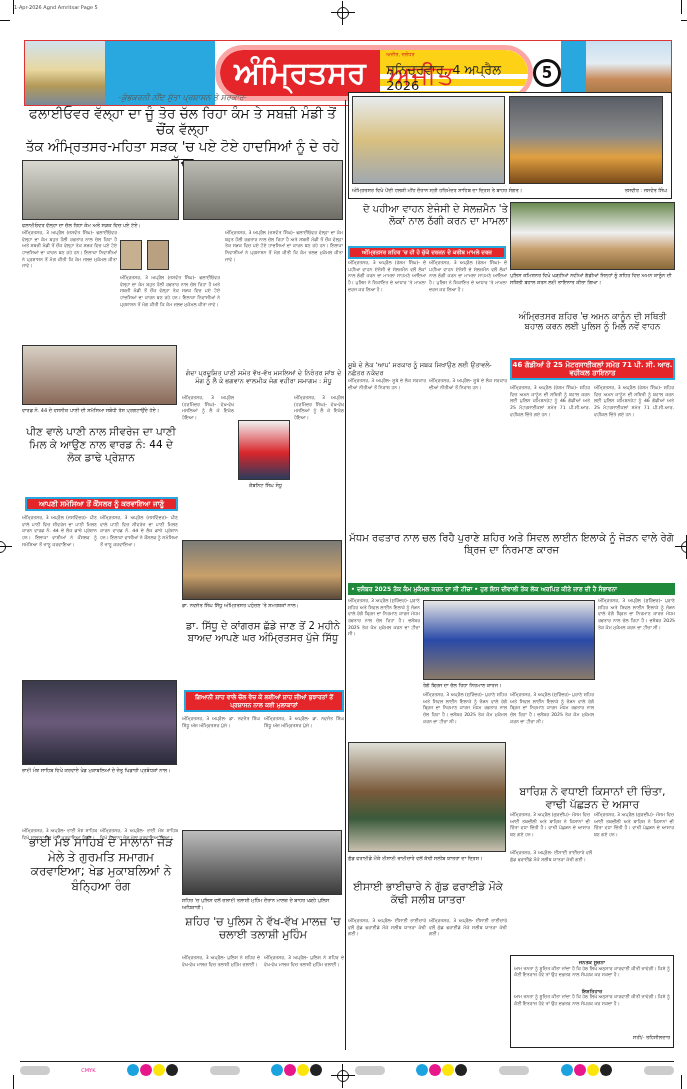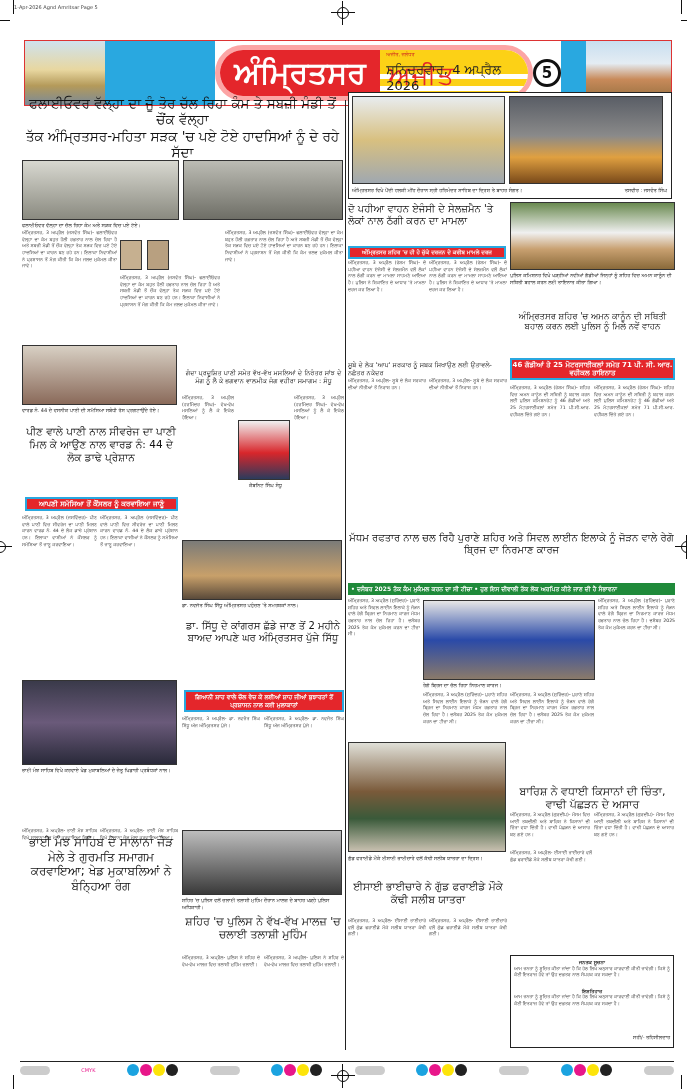--- a/index.html
+++ b/index.html
@@ -72,20 +72,21 @@
       <span class="small">ਅਜੀਤ, ਜਲੰਧਰ</span>
       <span class="brand">ਅਜੀਤ</span>
       <span class="date">ਸ਼ਨਿਚਰਵਾਰ, 4 ਅਪ੍ਰੈਲ 2026</span>
     </div>
   </div>
   <div class="abs pgnum">5</div>
   <div class="abs photo-r"></div>
 </div>
 
 <div class="abs" style="left:20px;top:93px;width:325px">
+  <div class="kicker">-ਕੁੰਭਕਰਨੀ ਨੀਂਦ ਸੁੱਤਾ ਪ੍ਰਸ਼ਾਸਨ ਤੇ ਸਰਕਾਰ-</div>
   <div class="hl" style="font-size:13.5px;text-align:center;margin-top:2px">ਫਲਾਈਓਵਰ ਵੱਲ੍ਹਾ ਦਾ ਜੂੰ ਤੋਰ ਚੱਲ ਰਿਹਾ ਕੰਮ ਤੇ ਸਬਜ਼ੀ ਮੰਡੀ ਤੋਂ ਚੌਂਕ ਵੱਲ੍ਹਾ</div>
   <div class="hl" style="font-size:13.5px;text-align:center">ਤੱਕ ਅੰਮ੍ਰਿਤਸਰ-ਮਹਿਤਾ ਸੜਕ 'ਚ ਪਏ ਟੋਏ ਹਾਦਸਿਆਂ ਨੂੰ ਦੇ ਰਹੇ ਸੱਦਾ</div>
 </div>
 <div class="abs img" style="left:22px;top:160px;width:157px;height:60px;background:linear-gradient(180deg,#d8d8d0,#8a8a80)"></div>
 <div class="abs img" style="left:183px;top:160px;width:160px;height:60px;background:linear-gradient(180deg,#bcbcb4,#6e6e66)"></div>
 <div class="abs cap" style="left:22px;top:222px;width:322px">ਫਲਾਈਓਵਰ ਵੱਲ੍ਹਾ ਦਾ ਚੱਲ ਰਿਹਾ ਕੰਮ ਅਤੇ ਸੜਕ ਵਿਚ ਪਏ ਟੋਏ।</div>
 <div class="abs col" style="left:22px;top:230px;width:95px;height:150px">ਅੰਮ੍ਰਿਤਸਰ, 3 ਅਪ੍ਰੈਲ (ਜਸਵੰਤ ਸਿੰਘ)- ਫਲਾਈਓਵਰ ਵੱਲ੍ਹਾ ਦਾ ਕੰਮ ਬਹੁਤ ਹੌਲੀ ਰਫ਼ਤਾਰ ਨਾਲ ਚੱਲ ਰਿਹਾ ਹੈ ਅਤੇ ਸਬਜ਼ੀ ਮੰਡੀ ਤੋਂ ਚੌਂਕ ਵੱਲ੍ਹਾ ਤੱਕ ਸੜਕ ਵਿਚ ਪਏ ਟੋਏ ਹਾਦਸਿਆਂ ਦਾ ਕਾਰਨ ਬਣ ਰਹੇ ਹਨ। ਇਲਾਕਾ ਨਿਵਾਸੀਆਂ ਨੇ ਪ੍ਰਸ਼ਾਸਨ ਤੋਂ ਮੰਗ ਕੀਤੀ ਕਿ ਕੰਮ ਜਲਦ ਮੁਕੰਮਲ ਕੀਤਾ ਜਾਵੇ।</div>
 <div class="abs img" style="left:120px;top:240px;width:22px;height:30px;background:#c6b090"></div>
 <div class="abs img" style="left:147px;top:240px;width:22px;height:30px;background:#b8a080"></div>
 <div class="abs col" style="left:120px;top:275px;width:100px;height:90px">ਅੰਮ੍ਰਿਤਸਰ, 3 ਅਪ੍ਰੈਲ (ਜਸਵੰਤ ਸਿੰਘ)- ਫਲਾਈਓਵਰ ਵੱਲ੍ਹਾ ਦਾ ਕੰਮ ਬਹੁਤ ਹੌਲੀ ਰਫ਼ਤਾਰ ਨਾਲ ਚੱਲ ਰਿਹਾ ਹੈ ਅਤੇ ਸਬਜ਼ੀ ਮੰਡੀ ਤੋਂ ਚੌਂਕ ਵੱਲ੍ਹਾ ਤੱਕ ਸੜਕ ਵਿਚ ਪਏ ਟੋਏ ਹਾਦਸਿਆਂ ਦਾ ਕਾਰਨ ਬਣ ਰਹੇ ਹਨ। ਇਲਾਕਾ ਨਿਵਾਸੀਆਂ ਨੇ ਪ੍ਰਸ਼ਾਸਨ ਤੋਂ ਮੰਗ ਕੀਤੀ ਕਿ ਕੰਮ ਜਲਦ ਮੁਕੰਮਲ ਕੀਤਾ ਜਾਵੇ।</div>
@@ -125,21 +126,21 @@
 
 <div class="abs rule" style="left:345px;top:100px;width:1px;height:950px"></div>
 
 <div class="abs box" style="left:348px;top:92px;width:324px;height:107px">
   <div class="abs img" style="left:3px;top:3px;width:153px;height:88px;background:linear-gradient(180deg,#e8ecef,#d8c080 50%,#a0a8b0)"></div>
   <div class="abs img" style="left:160px;top:3px;width:154px;height:88px;background:linear-gradient(180deg,#5a5e66,#8a8a8a 45%,#e0a040 70%,#7a4a1a)"></div>
   <div class="abs cap" style="left:3px;top:94px;width:260px">ਅੰਮ੍ਰਿਤਸਰ ਵਿਖੇ ਪੈਂਦੀ ਹਲਕੀ ਮੀਂਹ ਦੌਰਾਨ ਸ੍ਰੀ ਹਰਿਮੰਦਰ ਸਾਹਿਬ ਦਾ ਦ੍ਰਿਸ਼ ਤੇ ਬਾਹਰ ਸੰਗਤ।</div>
   <div class="abs cap" style="right:4px;top:94px">ਤਸਵੀਰ : ਜਸਵੰਤ ਸਿੰਘ</div>
 </div>
 
-<div class="abs hl" style="left:348px;top:203px;width:160px;font-size:10px;text-align:left">ਦੋ ਪਹੀਆ ਵਾਹਨ ਏਜੰਸੀ ਦੇ ਸੇਲਜ਼ਮੈਨ 'ਤੇ ਲੋਕਾਂ ਨਾਲ ਠੱਗੀ ਕਰਨ ਦਾ ਮਾਮਲਾ</div>
+<div class="abs hl" style="left:348px;top:203px;width:160px;font-size:10px;text-align:right">ਦੋ ਪਹੀਆ ਵਾਹਨ ਏਜੰਸੀ ਦੇ ਸੇਲਜ਼ਮੈਨ 'ਤੇ ਲੋਕਾਂ ਨਾਲ ਠੱਗੀ ਕਰਨ ਦਾ ਮਾਮਲਾ</div>
 <div class="abs redbar" style="left:348px;top:246px;width:158px;font-size:5.5px;padding:1px 0">ਅੰਮ੍ਰਿਤਸਰ ਸ਼ਹਿਰ 'ਚ ਹੀ ਹੋ ਚੁੱਕੇ ਦਰਜਨ ਦੇ ਕਰੀਬ ਮਾਮਲੇ ਦਰਜ</div>
 <div class="abs col" style="left:348px;top:260px;width:78px;height:95px">ਅੰਮ੍ਰਿਤਸਰ, 3 ਅਪ੍ਰੈਲ (ਰੇਸ਼ਮ ਸਿੰਘ)- ਦੋ ਪਹੀਆ ਵਾਹਨ ਏਜੰਸੀ ਦੇ ਸੇਲਜ਼ਮੈਨ ਵਲੋਂ ਲੋਕਾਂ ਨਾਲ ਠੱਗੀ ਕਰਨ ਦਾ ਮਾਮਲਾ ਸਾਹਮਣੇ ਆਇਆ ਹੈ। ਪੁਲਿਸ ਨੇ ਸ਼ਿਕਾਇਤ ਦੇ ਆਧਾਰ 'ਤੇ ਮਾਮਲਾ ਦਰਜ ਕਰ ਲਿਆ ਹੈ।</div>
 <div class="abs col" style="left:429px;top:260px;width:78px;height:95px">ਅੰਮ੍ਰਿਤਸਰ, 3 ਅਪ੍ਰੈਲ (ਰੇਸ਼ਮ ਸਿੰਘ)- ਦੋ ਪਹੀਆ ਵਾਹਨ ਏਜੰਸੀ ਦੇ ਸੇਲਜ਼ਮੈਨ ਵਲੋਂ ਲੋਕਾਂ ਨਾਲ ਠੱਗੀ ਕਰਨ ਦਾ ਮਾਮਲਾ ਸਾਹਮਣੇ ਆਇਆ ਹੈ। ਪੁਲਿਸ ਨੇ ਸ਼ਿਕਾਇਤ ਦੇ ਆਧਾਰ 'ਤੇ ਮਾਮਲਾ ਦਰਜ ਕਰ ਲਿਆ ਹੈ।</div>
 
 <div class="abs img" style="left:510px;top:202px;width:165px;height:68px;background:linear-gradient(180deg,#6a8a50,#f0f0f0 45%,#c8a070 70%,#8a6a3a)"></div>
 <div class="abs cap" style="left:510px;top:272px;width:165px">ਪੁਲਿਸ ਕਮਿਸ਼ਨਰ ਵਿਖੇ ਖੜ੍ਹੀਆਂ ਨਵੀਆਂ ਗੱਡੀਆਂ ਜਿਨ੍ਹਾਂ ਨੂੰ ਸ਼ਹਿਰ ਵਿਚ ਅਮਨ ਕਾਨੂੰਨ ਦੀ ਸਥਿਤੀ ਬਹਾਲ ਕਰਨ ਲਈ ਤਾਇਨਾਤ ਕੀਤਾ ਗਿਆ।</div>
 <div class="abs hl" style="left:510px;top:311px;width:165px;font-size:8.5px;text-align:center">ਅੰਮ੍ਰਿਤਸਰ ਸ਼ਹਿਰ 'ਚ ਅਮਨ ਕਾਨੂੰਨ ਦੀ ਸਥਿਤੀ ਬਹਾਲ ਕਰਨ ਲਈ ਪੁਲਿਸ ਨੂੰ ਮਿਲੇ ਨਵੇਂ ਵਾਹਨ</div>
 <div class="abs redbar" style="left:510px;top:358px;width:165px;font-size:7px;padding:1px 0">46 ਗੱਡੀਆਂ ਤੇ 25 ਮੋਟਰਸਾਈਕਲਾਂ ਸਮੇਤ 71 ਪੀ. ਸੀ. ਆਰ. ਵਹੀਕਲ ਤਾਇਨਾਤ</div>
 <div class="abs col" style="left:510px;top:385px;width:80px;height:140px">ਅੰਮ੍ਰਿਤਸਰ, 3 ਅਪ੍ਰੈਲ (ਰੇਸ਼ਮ ਸਿੰਘ)- ਸ਼ਹਿਰ ਵਿਚ ਅਮਨ ਕਾਨੂੰਨ ਦੀ ਸਥਿਤੀ ਨੂੰ ਬਹਾਲ ਕਰਨ ਲਈ ਪੁਲਿਸ ਕਮਿਸ਼ਨਰੇਟ ਨੂੰ 46 ਗੱਡੀਆਂ ਅਤੇ 25 ਮੋਟਰਸਾਈਕਲਾਂ ਸਮੇਤ 71 ਪੀ.ਸੀ.ਆਰ. ਵਹੀਕਲ ਦਿੱਤੇ ਗਏ ਹਨ।</div>
 <div class="abs col" style="left:594px;top:385px;width:80px;height:140px">ਅੰਮ੍ਰਿਤਸਰ, 3 ਅਪ੍ਰੈਲ (ਰੇਸ਼ਮ ਸਿੰਘ)- ਸ਼ਹਿਰ ਵਿਚ ਅਮਨ ਕਾਨੂੰਨ ਦੀ ਸਥਿਤੀ ਨੂੰ ਬਹਾਲ ਕਰਨ ਲਈ ਪੁਲਿਸ ਕਮਿਸ਼ਨਰੇਟ ਨੂੰ 46 ਗੱਡੀਆਂ ਅਤੇ 25 ਮੋਟਰਸਾਈਕਲਾਂ ਸਮੇਤ 71 ਪੀ.ਸੀ.ਆਰ. ਵਹੀਕਲ ਦਿੱਤੇ ਗਏ ਹਨ।</div>

